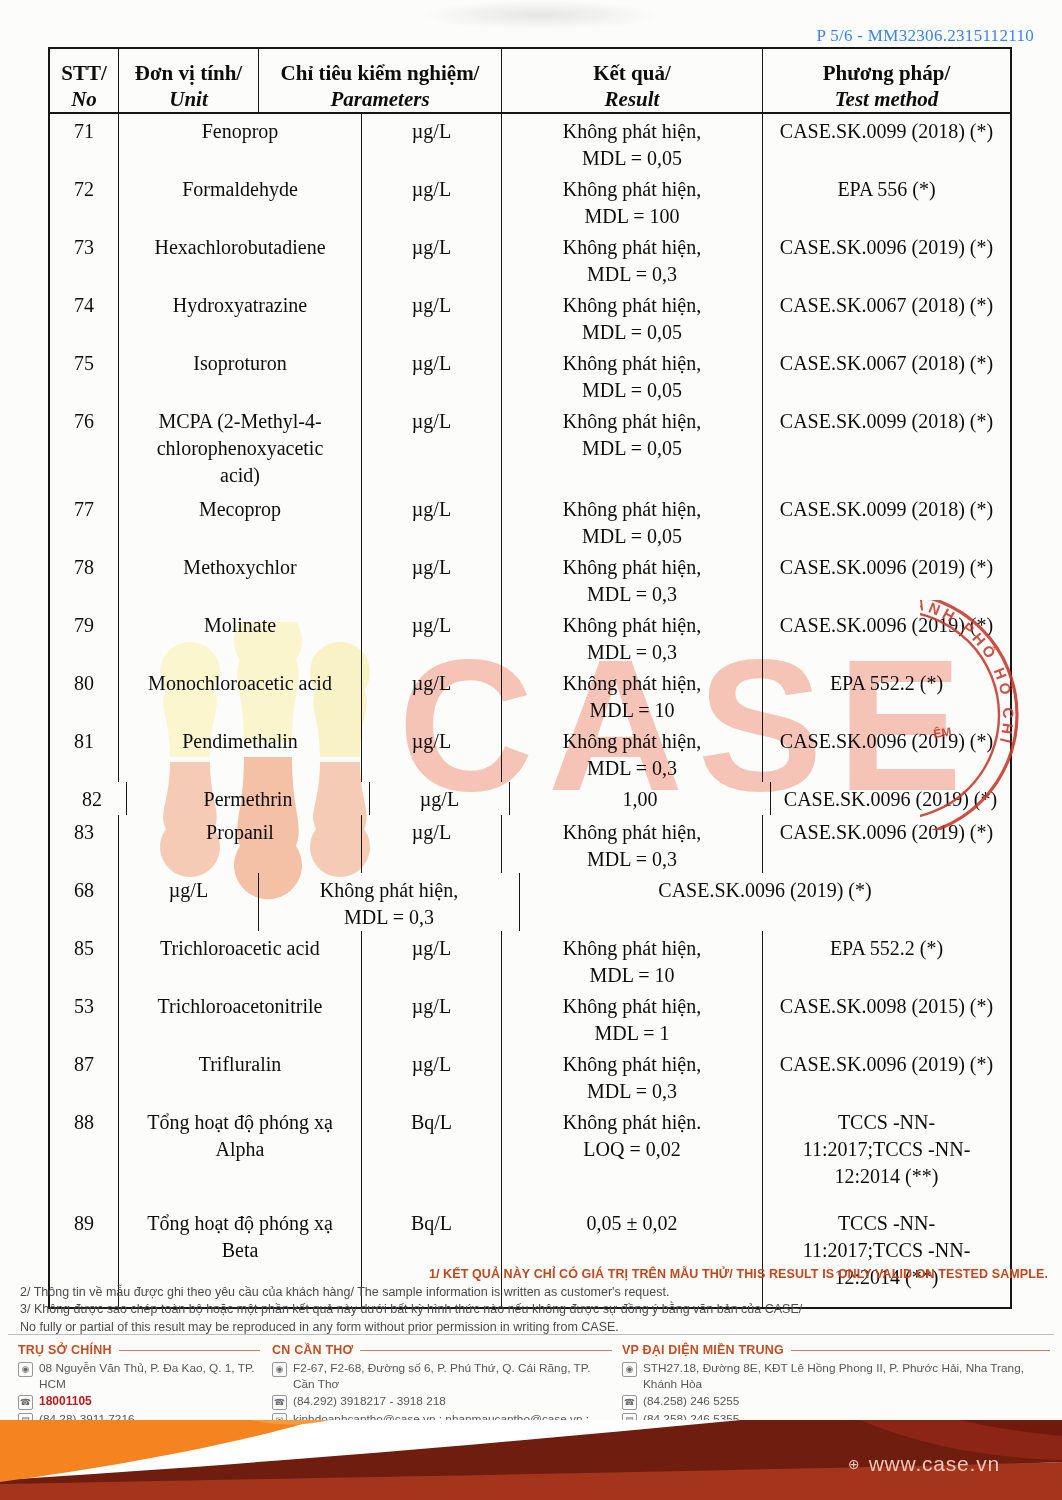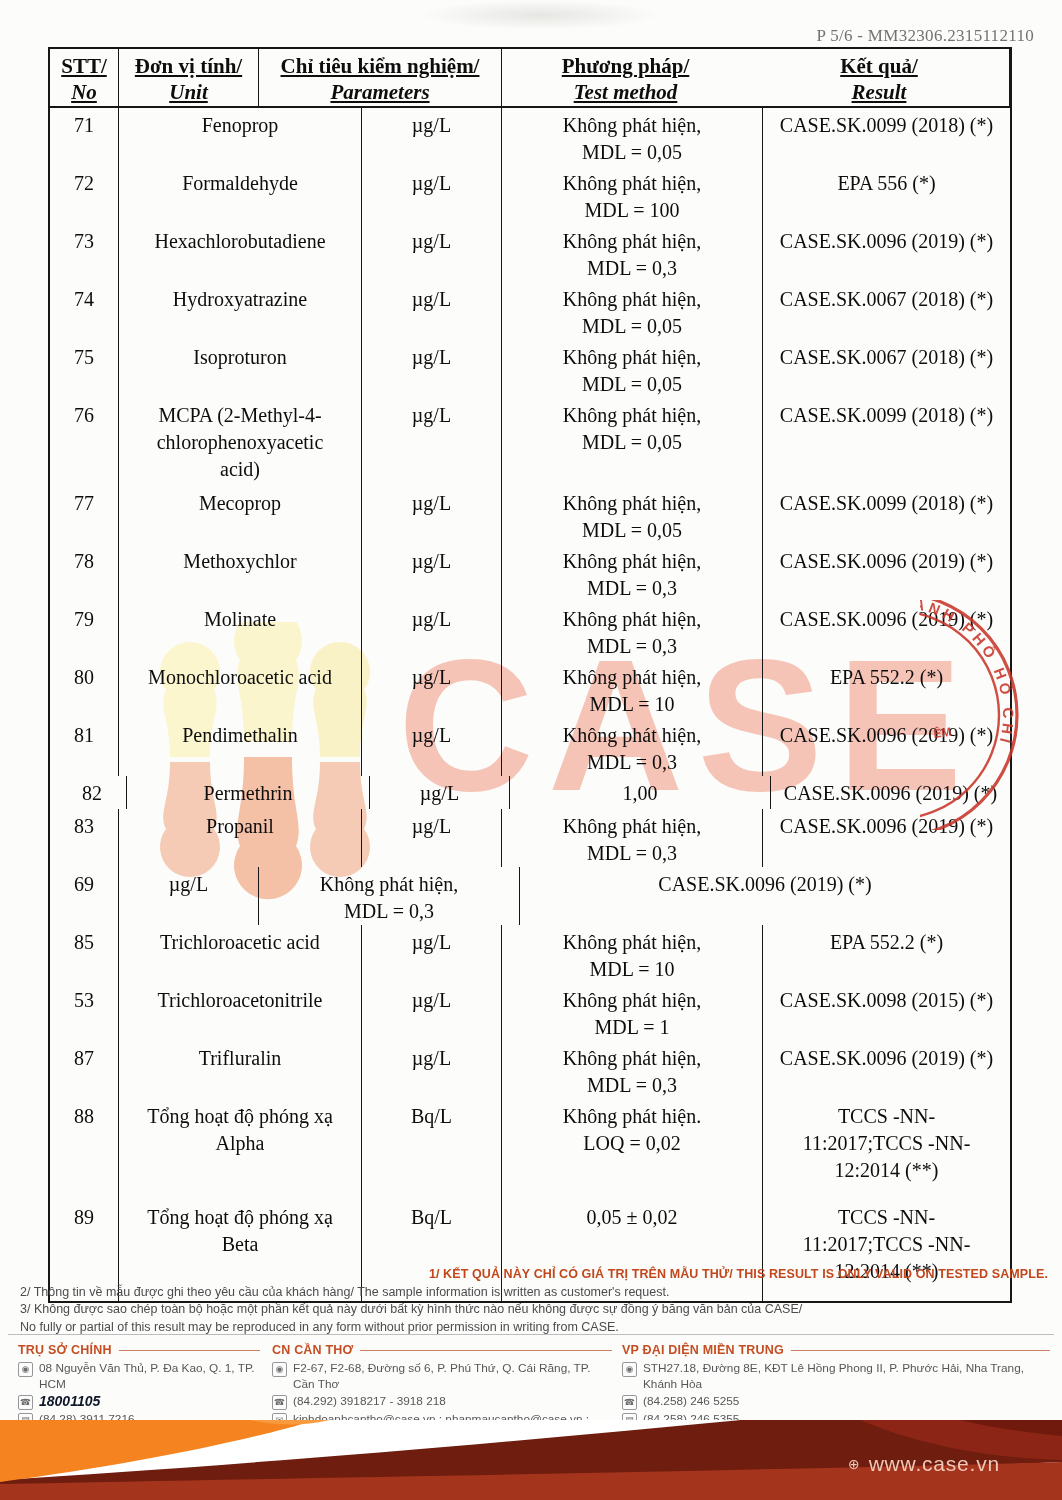--- a/index.html
+++ b/index.html
@@ -5,40 +5,40 @@
   html,body{margin:0;padding:0;}
   body{
     width:1062px;height:1500px;position:relative;overflow:hidden;
     background:#fcfcfa;font-family:"Liberation Serif",serif;color:#0d0d0d;
   }
   
   .smudge{position:absolute;left:420px;top:0;width:240px;height:30px;
     background:radial-gradient(ellipse at center,rgba(150,150,145,.22),rgba(150,150,145,0) 70%);
     pointer-events:none;}
   
-  .page-ref{position:absolute;top:26px;right:28px;font-size:17px;letter-spacing:.3px;color:#737373;}
+  .page-ref{position:absolute;top:26px;right:28px;font-size:17px;letter-spacing:.3px;color:#3b82f6;}
 
   
   .watermark{position:absolute;left:148px;top:622px;width:800px;height:280px;z-index:0;}
   .wm-case{position:absolute;left:250px;top:28px;font-family:"Liberation Sans",sans-serif;
     font-weight:bold;font-size:188px;line-height:150px;letter-spacing:14px;
     color:rgba(234,112,82,0.40);transform:scaleY(1.0);}
 
   
   .tbl{position:absolute;left:48px;top:47px;width:964px;z-index:1;
     border:2.5px solid #161616;box-sizing:border-box;background:transparent;}
   .t-head{display:flex;border-bottom:2px solid #161616;min-height:57px;}
   .t-row{display:flex;justify-content:space-between;}
   .cell{box-sizing:border-box;text-align:center;padding-top:4px;font-size:20px;line-height:27px;}
   .c0{width:69px;border-right:1.5px solid #161616;}
   .c1{width:243px;border-right:1.5px solid #161616;}
   .c2{width:140px;border-right:1.5px solid #161616;}
   .c3{width:261px;border-right:1.5px solid #161616;}
   .c4{flex:1;}
-  .t-head .cell{font-size:21px;line-height:26px;padding-top:4px;text-decoration:underline;}
+  .t-head .cell{font-size:21px;line-height:26px;padding-top:11px;}
   .h-vi{font-weight:bold;display:block;}
   .h-en{font-weight:bold;font-style:italic;display:block;}
   .r-std{min-height:58px;}
   .r-1{min-height:33px;padding-left:8px;}
   .r-3{min-height:88px;}
   .r-xl{min-height:101px;}
   .preline{white-space:pre-line;}
 
   
   .stamp{position:absolute;left:920px;top:600px;width:142px;height:230px;z-index:3;opacity:.88;pointer-events:none;}
@@ -57,21 +57,21 @@
   .f-col-1{left:272px;width:340px;}
   .f-col-2{left:622px;width:428px;}
   .f-head{display:flex;align-items:baseline;margin-bottom:4px;}
   .f-title{color:#c44e22;font-weight:bold;font-size:12.5px;letter-spacing:.2px;white-space:nowrap;}
   .f-leader{flex:1;border-bottom:1.3px solid #cd7e61;margin-left:7px;transform:translateY(-3px);}
   .f-item{display:flex;margin-bottom:2px;}
   .f-icon{flex:none;width:13px;height:13px;margin:1px 6px 0 0;border:1px solid #97979b;border-radius:2px;
     color:#6d6d71;font-size:9px;line-height:11px;display:flex;align-items:center;justify-content:center;
     font-family:"DejaVu Sans",sans-serif;}
   .f-text{font-size:11.8px;line-height:15.5px;color:#57575a;}
-  .f-item.bold .f-text{font-weight:bold;font-size:14px;color:#0f172a;font-style:italic;}
+  .f-item.bold .f-text{font-weight:bold;font-size:12px;color:#b91c1c;}
 
   
   .banner{position:absolute;left:0;bottom:0;width:1062px;height:80px;z-index:4;}
   .site{position:absolute;right:62px;bottom:24px;z-index:5;display:flex;align-items:center;
     font-family:"Liberation Sans",sans-serif;font-size:21px;letter-spacing:.8px;color:#f1c7b7;}
   .site .globe{font-size:14px;margin-right:8px;font-family:"DejaVu Sans",sans-serif;color:#f1c7b7;}
 </style>
 </head>
 <body>
 
@@ -100,27 +100,27 @@
       <span class="h-en">No</span>
     </div>
     <div class="cell c2">
       <span class="h-vi">Đơn vị tính/</span>
       <span class="h-en">Unit</span>
     </div>
     <div class="cell c1">
       <span class="h-vi">Chỉ tiêu kiểm nghiệm/</span>
       <span class="h-en">Parameters</span>
     </div>
+    <div class="cell c3">
+      <span class="h-vi">Kết quả/</span>
+      <span class="h-en">Result</span>
+    </div>
     <div class="cell c4">
       <span class="h-vi">Phương pháp/</span>
       <span class="h-en">Test method</span>
-    </div>
-    <div class="cell c3">
-      <span class="h-vi">Kết quả/</span>
-      <span class="h-en">Result</span>
     </div>
   </div>
   <div id="t-body">
       <div class="t-row r-std">
         <div class="cell c0 preline">71</div>
         <div class="cell c1 preline">Fenoprop</div>
         <div class="cell c2 preline">µg/L</div>
         <div class="cell c3 preline">Không phát hiện,
 MDL = 0,05</div>
         <div class="cell c4 preline">CASE.SK.0099 (2018) (*)</div>
@@ -216,21 +216,21 @@
       </div>
       <div class="t-row r-std">
         <div class="cell c0 preline">83</div>
         <div class="cell c1 preline">Propanil</div>
         <div class="cell c2 preline">µg/L</div>
         <div class="cell c3 preline">Không phát hiện,
 MDL = 0,3</div>
         <div class="cell c4 preline">CASE.SK.0096 (2019) (*)</div>
       </div>
       <div class="t-row r-std">
-        <div class="cell c0 preline">69</div>
+        <div class="cell c0 preline">68</div>
         <div class="cell c2 preline">µg/L</div>
         <div class="cell c3 preline">Không phát hiện,
 MDL = 0,3</div>
         <div class="cell c4 preline">CASE.SK.0096 (2019) (*)</div>
       </div>
       <div class="t-row r-std">
         <div class="cell c0 preline">85</div>
         <div class="cell c1 preline">Trichloroacetic acid</div>
         <div class="cell c2 preline">µg/L</div>
         <div class="cell c3 preline">Không phát hiện,

